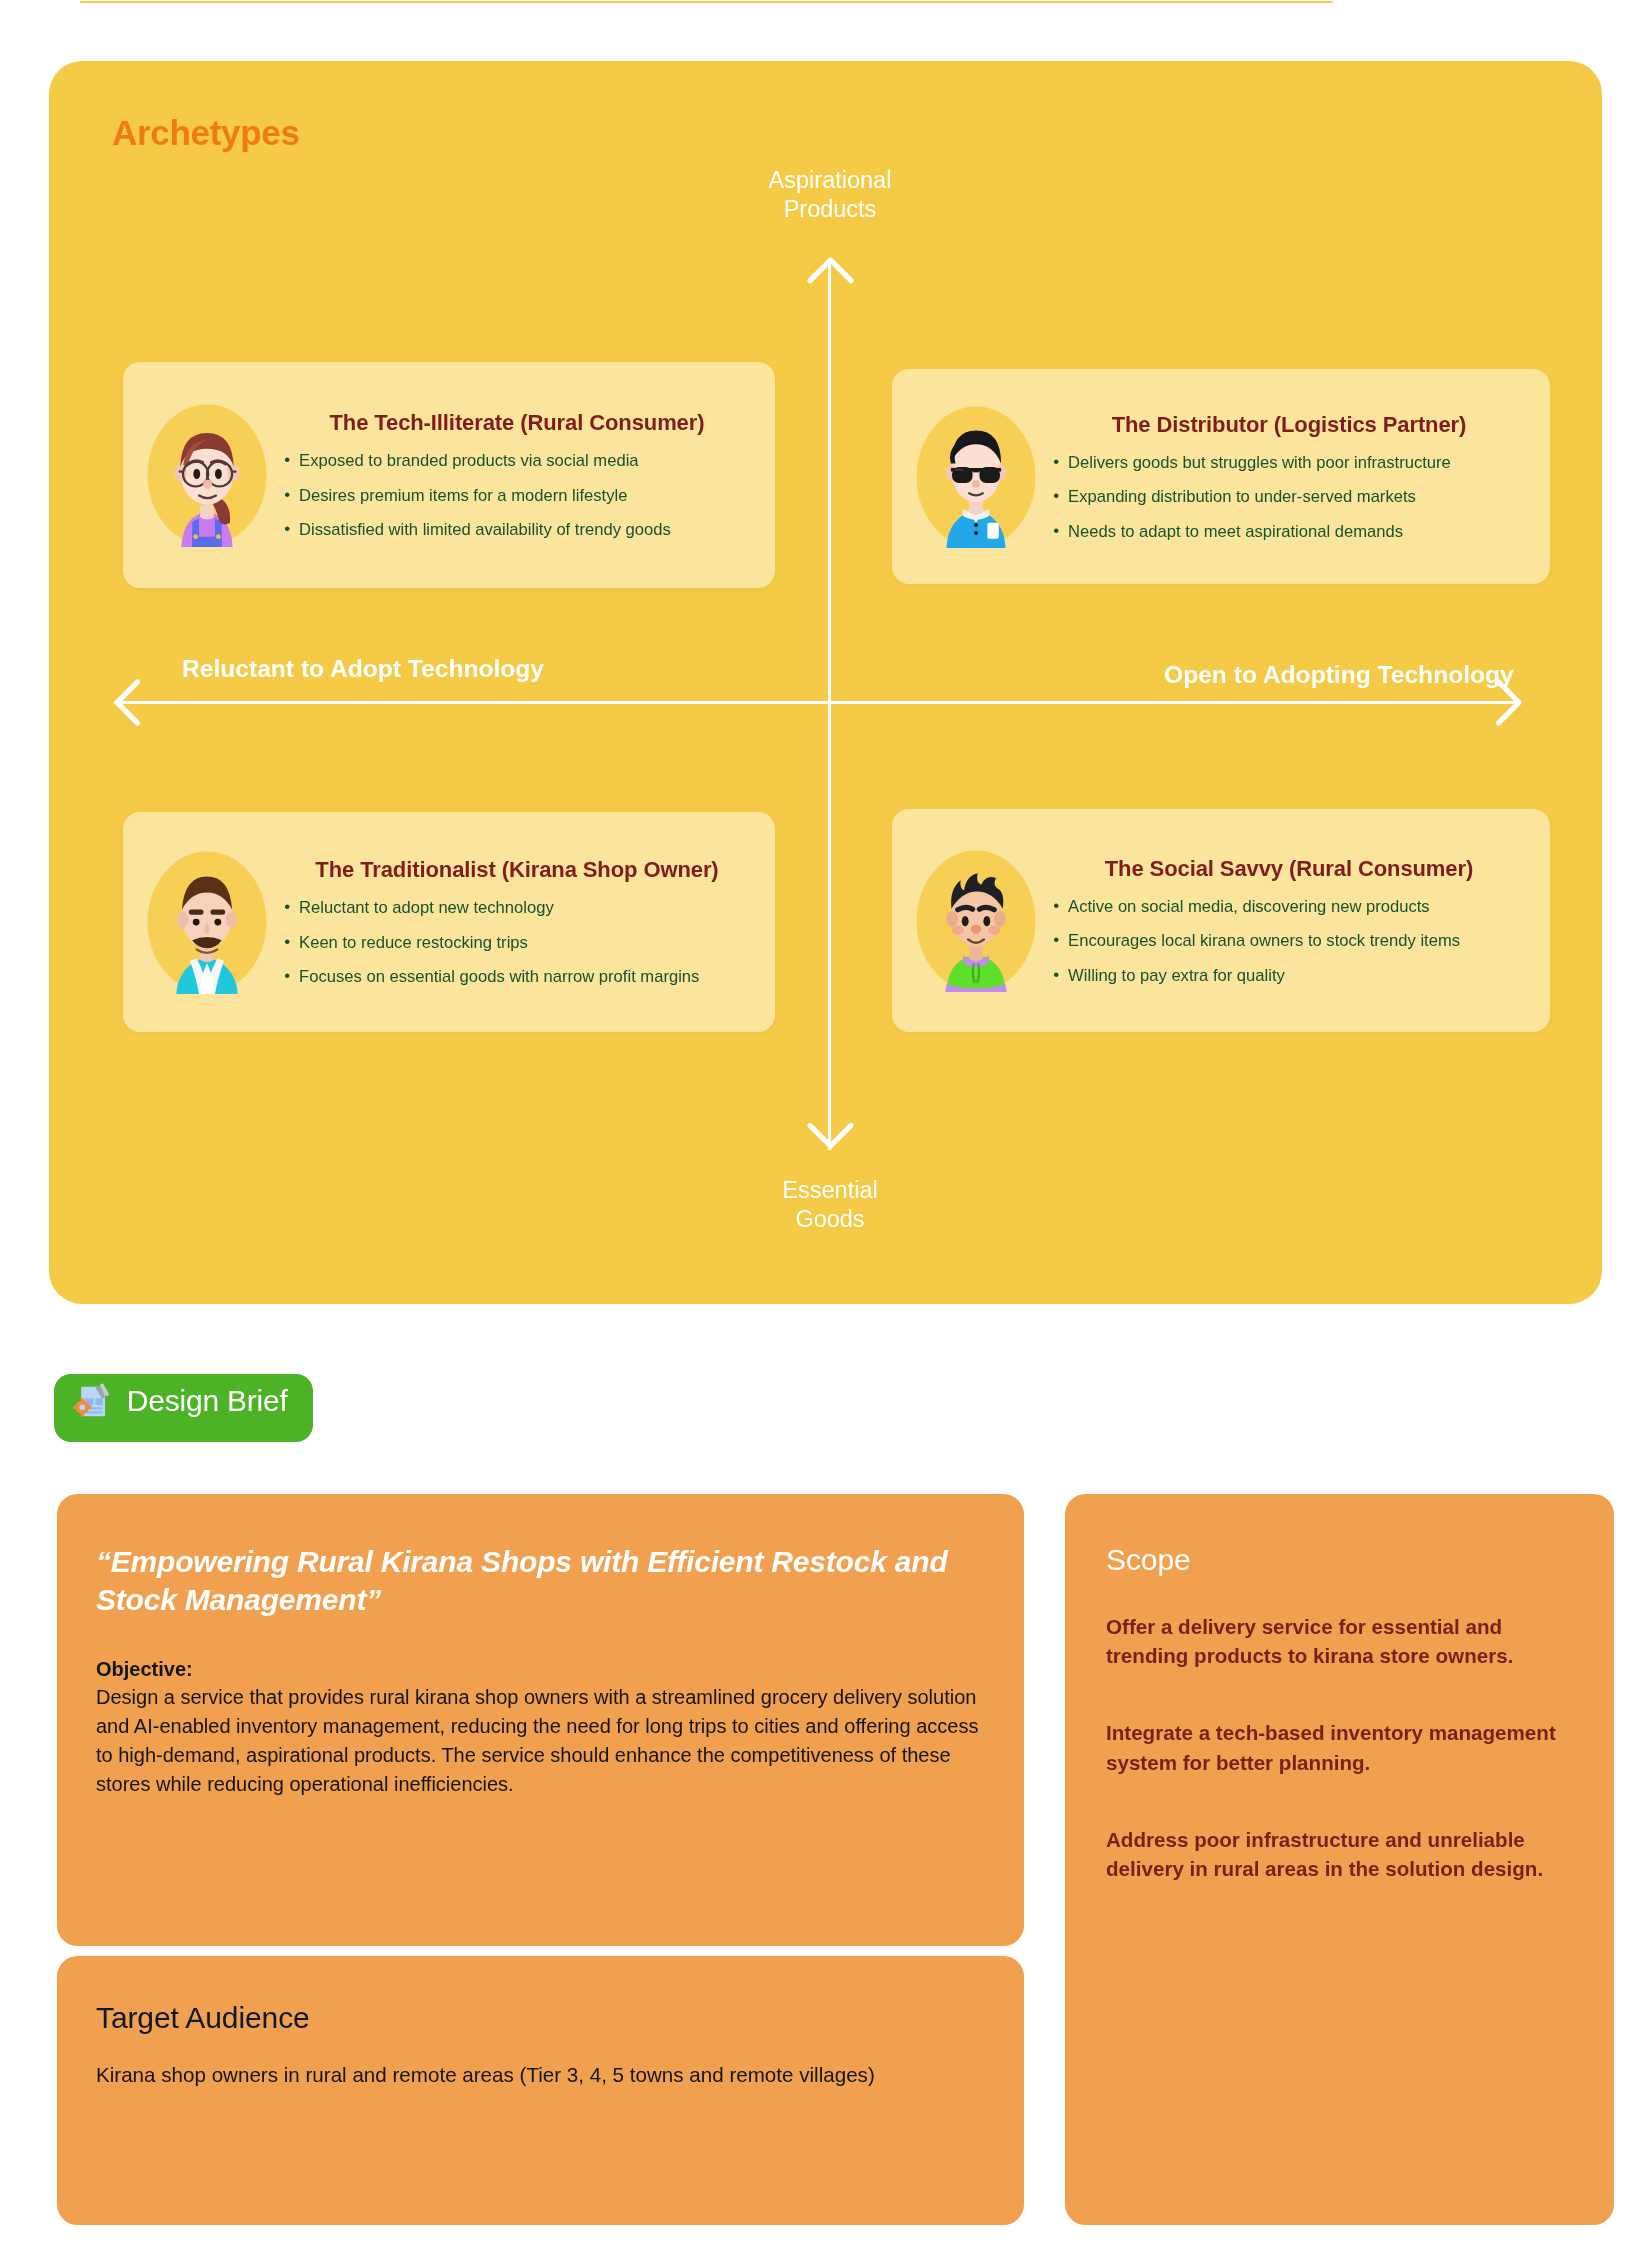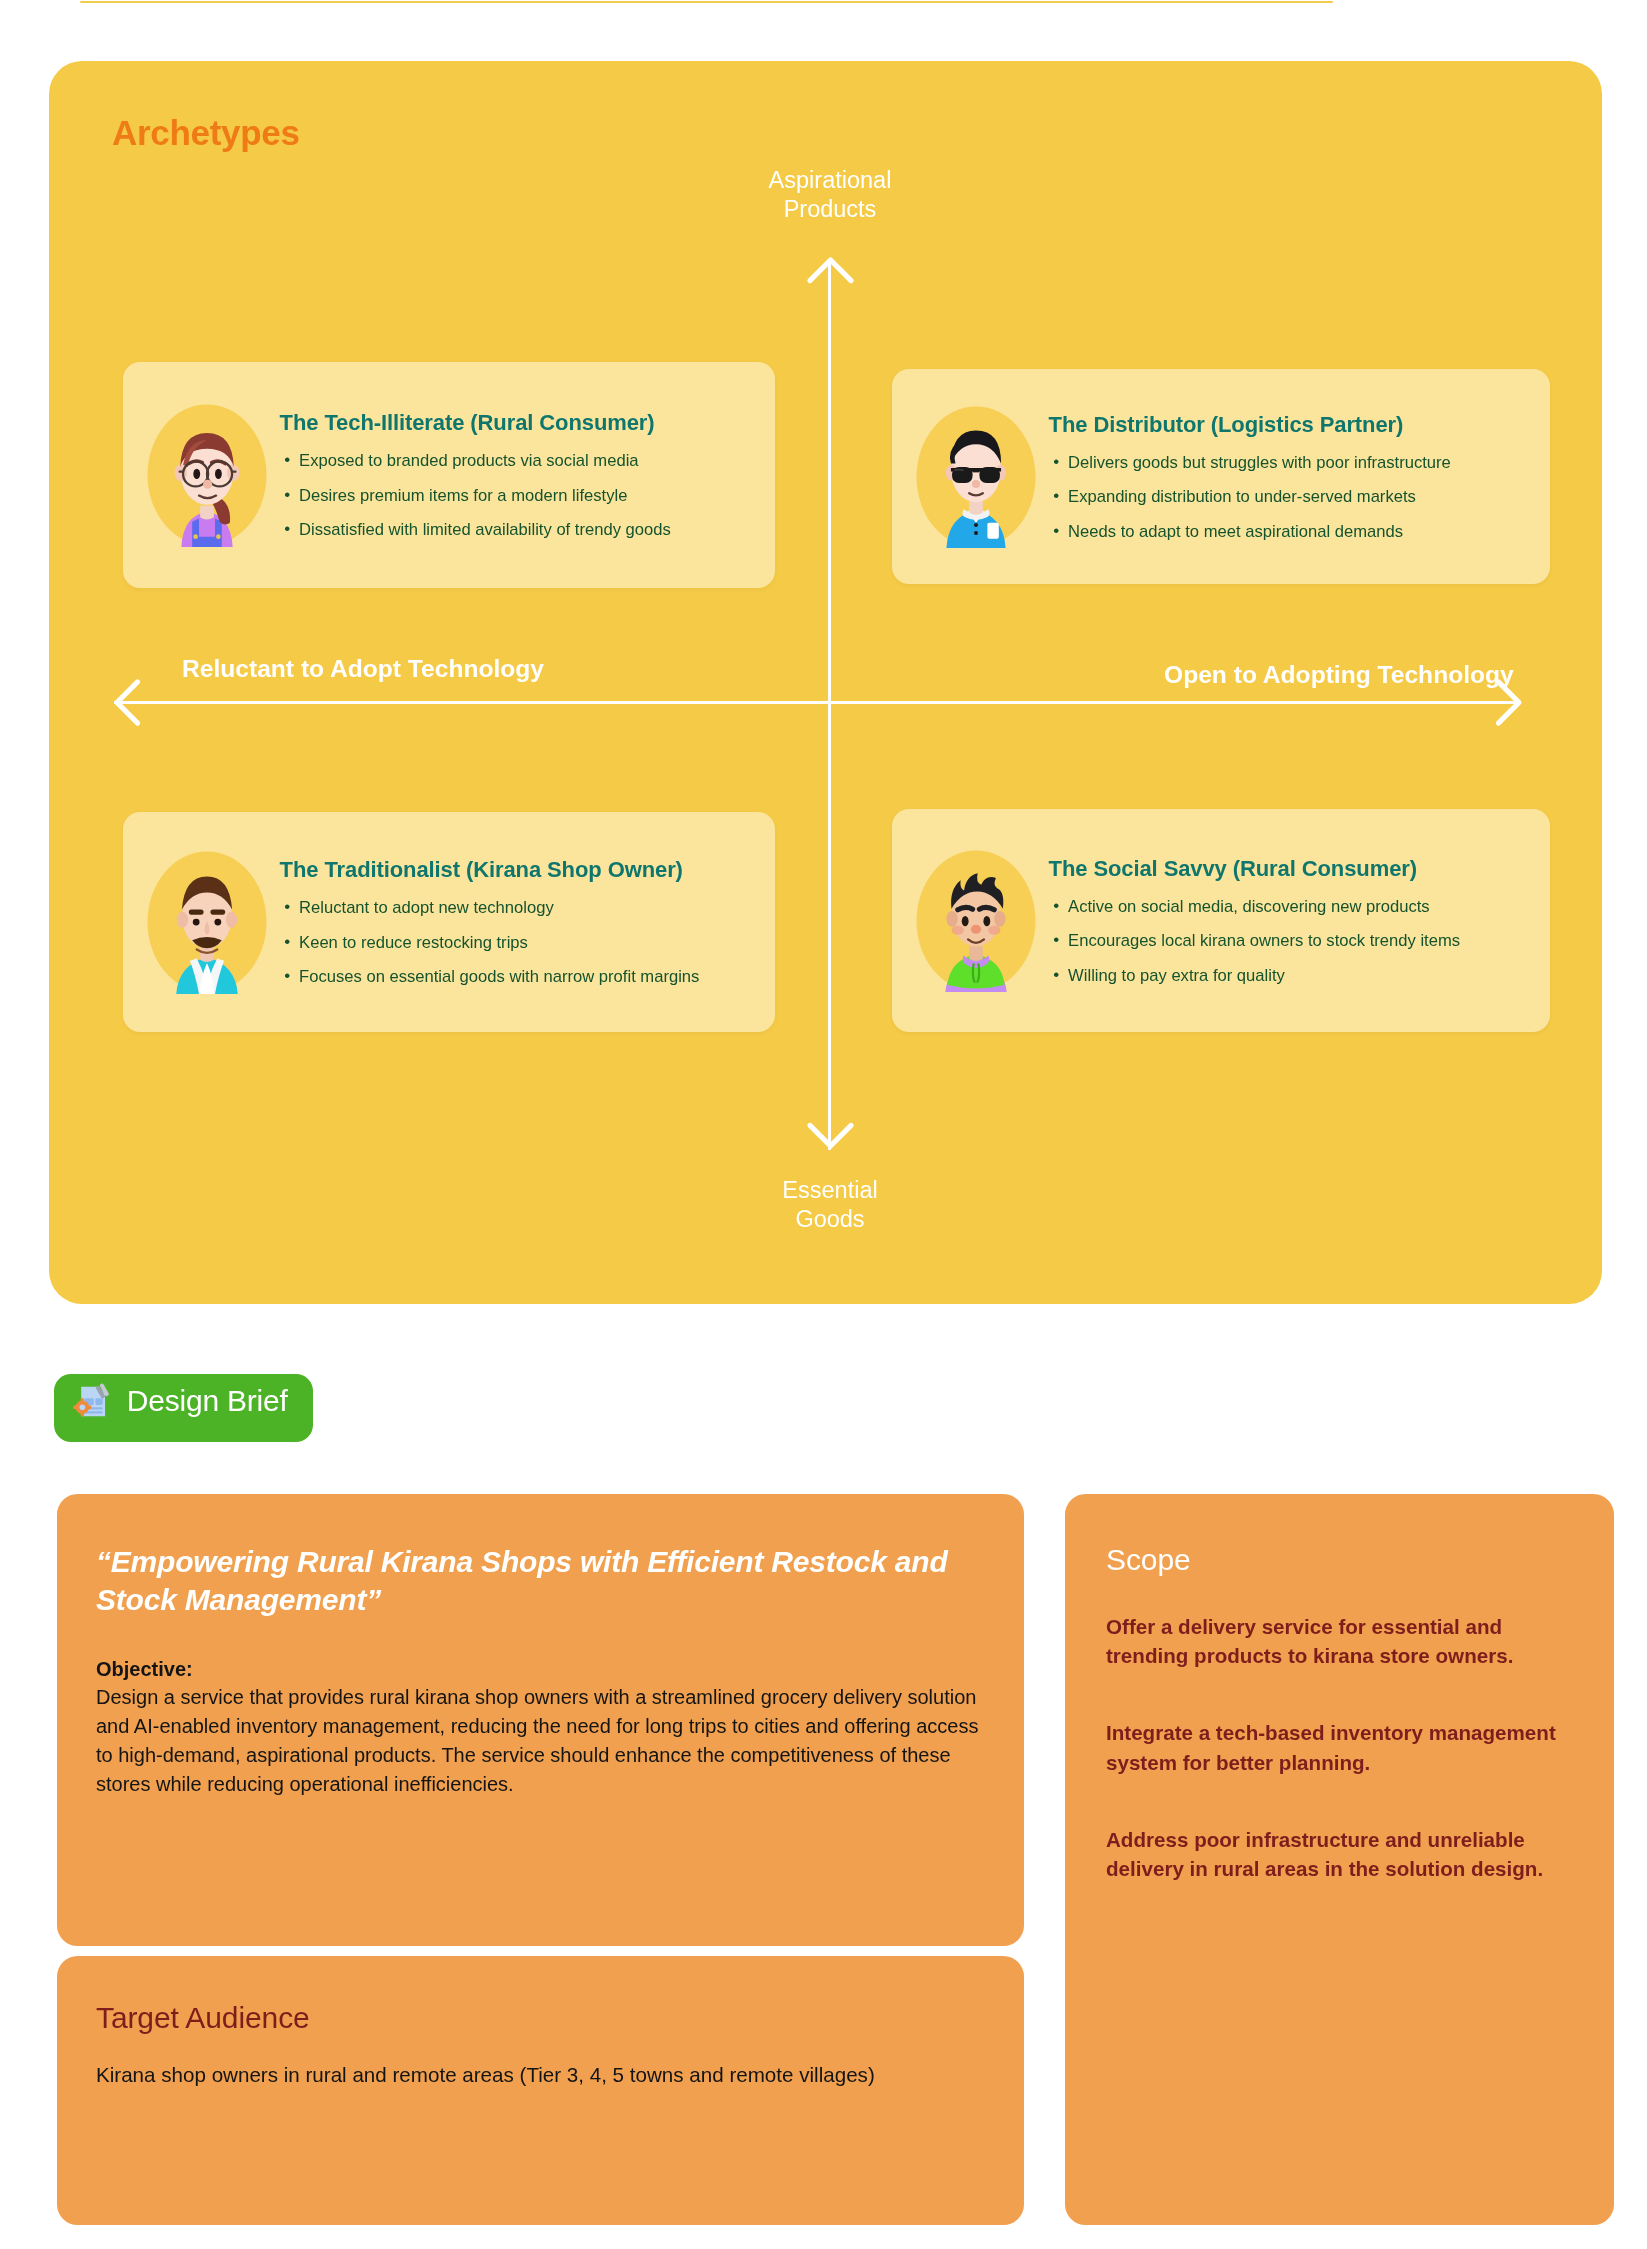--- a/index.html
+++ b/index.html
@@ -79,22 +79,22 @@
     position: absolute; left: 50%; top: 50%;
     transform: translate(-50%,-50%);
     width: 119px; height: 141px; border-radius: 50%;
     background: #F7CF55;
   }
   .avatar-art { position: relative; width: 114px; height: 137px; }
   .avatar-art svg { display: block; width: 100%; height: 100%; }
 
   .persona-body { flex: 1 1 auto; padding-left: 4.6px; padding-right: 5.7px; }
   .persona-name {
-    font-size: 22px; font-weight: 700; color: #0f766e;
-    margin-bottom: 15px; letter-spacing: -0.1px;
+    font-size: 22px; font-weight: 700; color: #7f1d1d;
+    text-align: center; margin-bottom: 15px; letter-spacing: -0.1px;
   }
   .persona-bullets { list-style: none; }
   .persona-bullets li {
     position: relative; font-size: 16.6px; color: #14532d;
     padding-left: 19.5px; margin-bottom: 15px; line-height: 1.18;
   }
   .persona-bullets li:last-child { margin-bottom: 0; }
   .persona-bullets li::before {
     content: "•"; position: absolute; left: 4.6px; top: -1.1px; font-size: 17px;
   }
@@ -131,21 +131,21 @@
   .card-title {
     font-size: 30px; font-weight: 500; color: #ffffff;
     margin-bottom: 35px; letter-spacing: -0.1px;
   }
   .scope-item {
     font-size: 20.6px; font-weight: 700; color: #7f1d1d;
     line-height: 1.42; margin-bottom: 48px;
   }
   .scope-item:last-child { margin-bottom: 0; }
   .audience-title {
-    font-size: 30px; font-weight: 500; color: #7f1d1d;
+    font-size: 30px; font-weight: 500; color: #0f172a;
     margin-bottom: 25px; letter-spacing: -0.1px;
   }
   .audience-text {
     font-size: 20.6px; font-weight: 400; color: #141414; line-height: 1.42;
   }
 </style>
 </head>
 <body>
 
 <div class="page">

